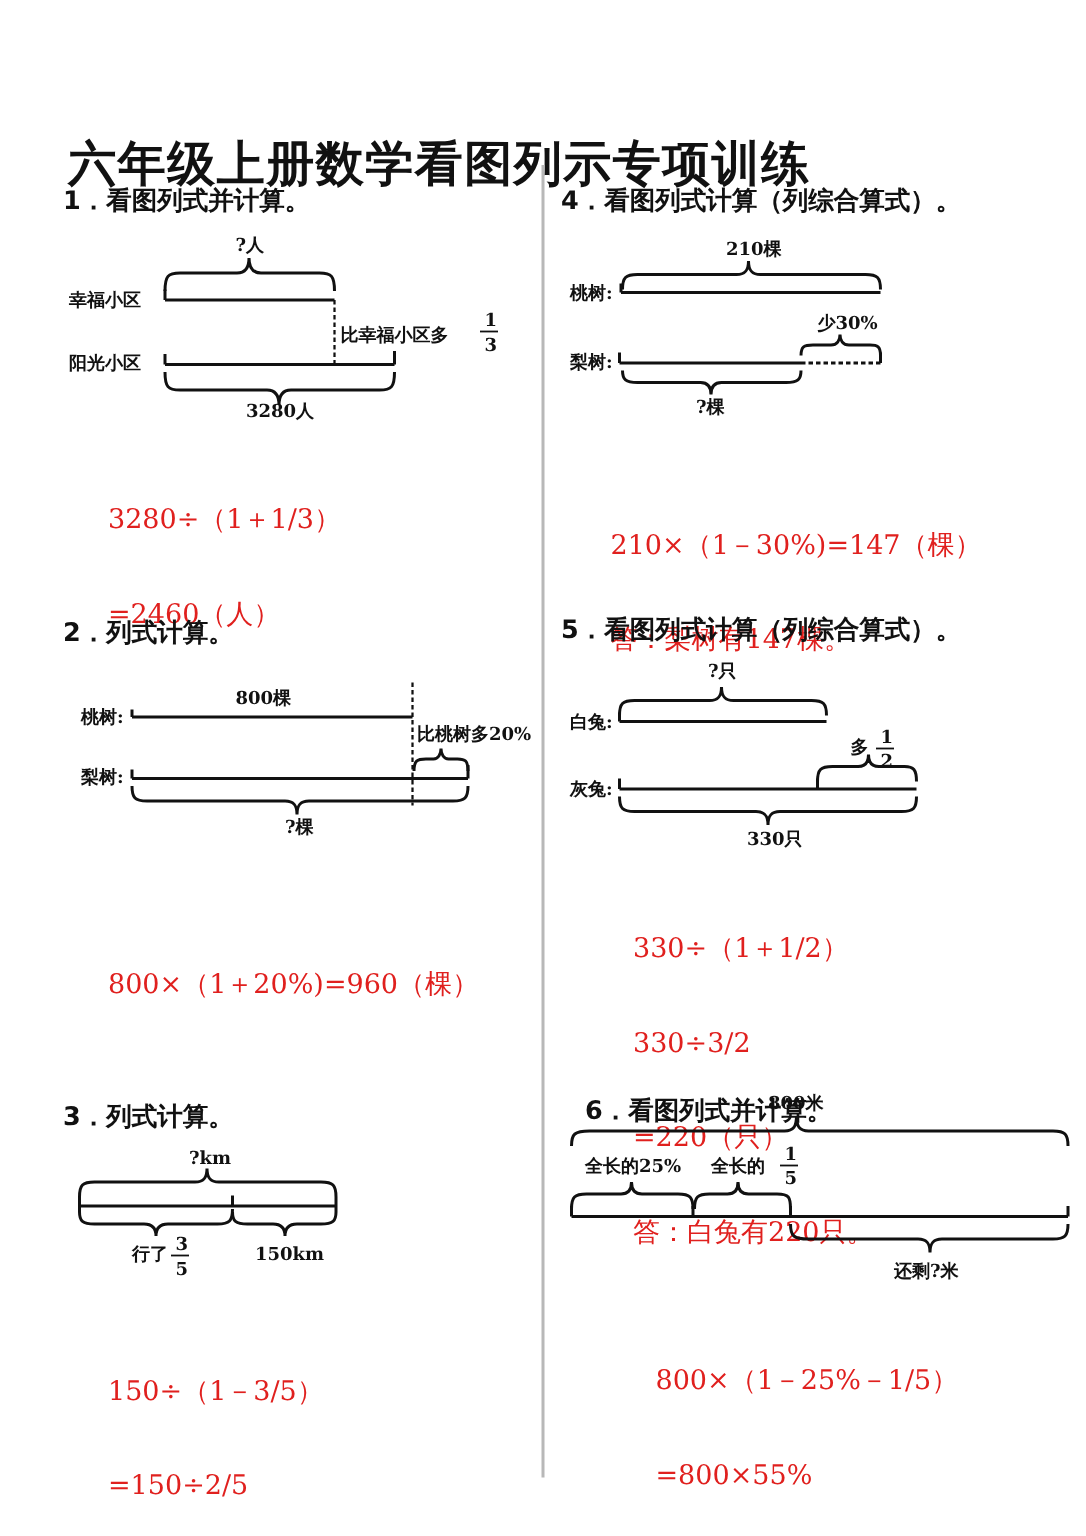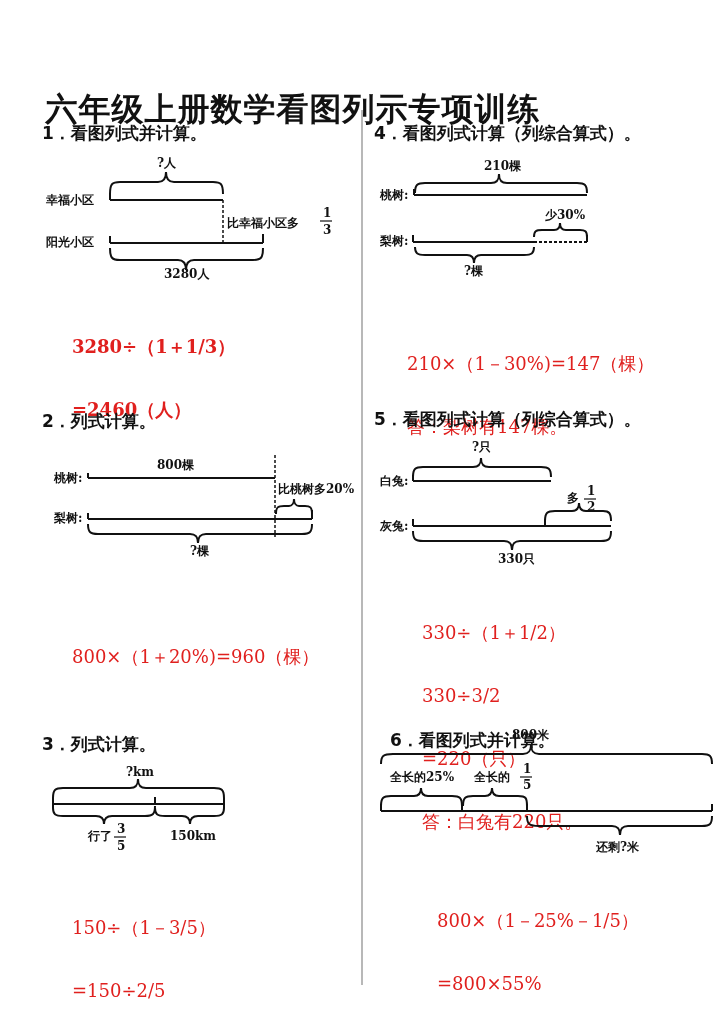--- a/index.html
+++ b/index.html
@@ -41,21 +41,21 @@
   </g>
   <text class="lbl" x="117" y="17">?人</text>
   <text class="lbl" x="6" y="54">幸福小区</text>
   <text class="lbl" x="6" y="96">阳光小区</text>
   <text class="lbl" x="187" y="77">比幸福小区多</text>
   <text class="frac" x="283" y="67">1</text>
   <line x1="280" y1="71" x2="292" y2="71" stroke="#111" stroke-width="1.2"></line>
   <text class="frac" x="283" y="84">3</text>
   <text class="lbl" x="124" y="128">3280人</text>
 </svg>
-<div class="ans" style="left:72px; top:294px;font-weight:bold;">
+<div class="ans" style="left:72px; top:294px;">
   <div>3280÷（1＋1/3）</div>
   <div>=2460（人）</div>
 </div>
 
 <div class="q-head" style="left:42px; top:410px;">2．列式计算。</div>
 <svg class="dg" style="left:50px; top:450px;" width="320" height="110">
   <g stroke="#111" stroke-width="2" fill="none">
     <line x1="38" y1="28" x2="225" y2="28"></line>
     <line x1="38" y1="23" x2="38" y2="28"></line>
     <line x1="225" y1="5" x2="225" y2="87" stroke-dasharray="3,2" stroke-width="1.5"></line>

